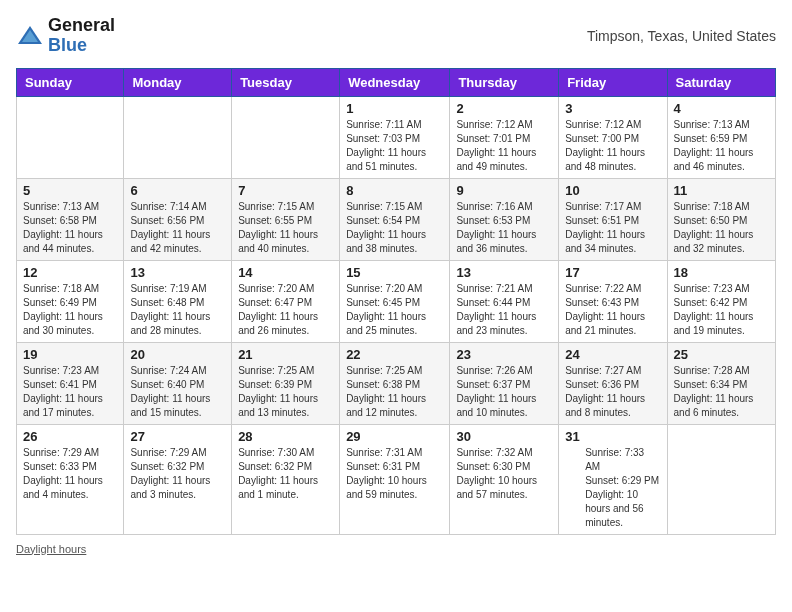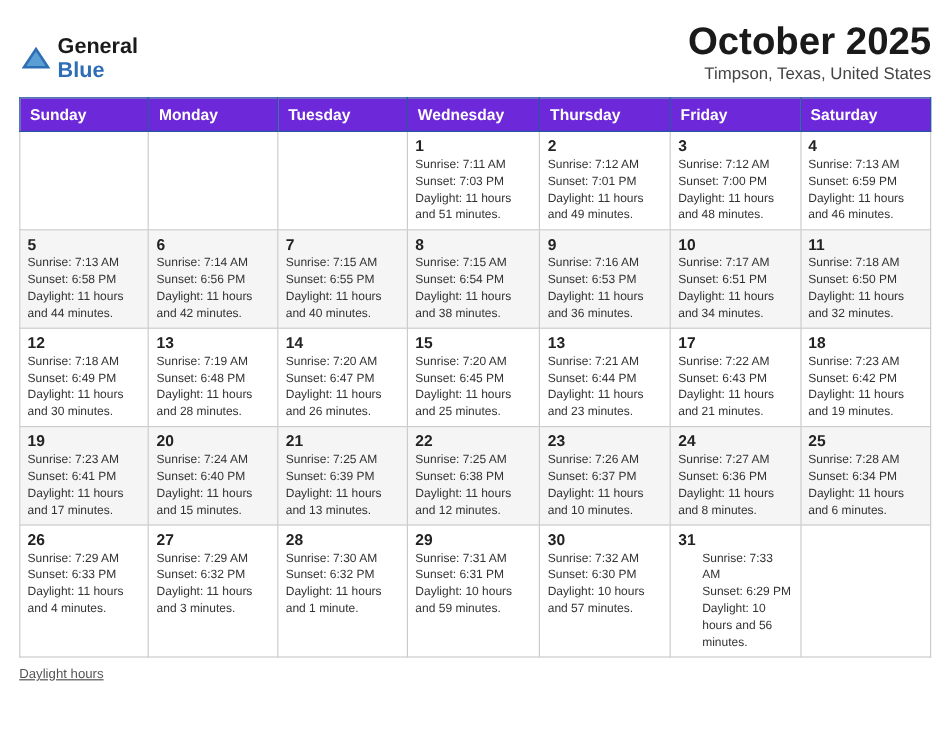--- a/index.html
+++ b/index.html
@@ -6,21 +6,21 @@
     body {
       font-family: Arial, sans-serif;
       background: #fff;
       width: 792px;
       min-height: 612px;
       padding: 16px;
     }
     .header {
       display: flex;
       justify-content: space-between;
-      align-items: flex-end;
+      align-items: center;
       margin-bottom: 12px;
     }
     .logo {
       display: flex;
       align-items: center;
     }
     .logo-text {
       display: flex;
       flex-direction: column;
       line-height: 1.1;
@@ -106,21 +106,20 @@
     <svg class="logo-icon" viewBox="0 0 28 28">
       <polygon points="14,4 26,22 2,22" fill="#2e6eb5"></polygon>
       <polygon points="14,8 22,20 6,20" fill="#5a9fd4"></polygon>
     </svg>
     <div class="logo-text">
       <span class="logo-general">General</span>
       <span class="logo-blue">Blue</span>
     </div>
   </div>
   <div class="title-block">
-    <div class="month-title">October 2025</div>
     <div class="location">Timpson, Texas, United States</div>
   </div>
 </div>
 
 <table class="calendar">
   <thead>
     <tr>
     <th>Sunday</th>
         <th>Monday</th>
         <th>Tuesday</th>

